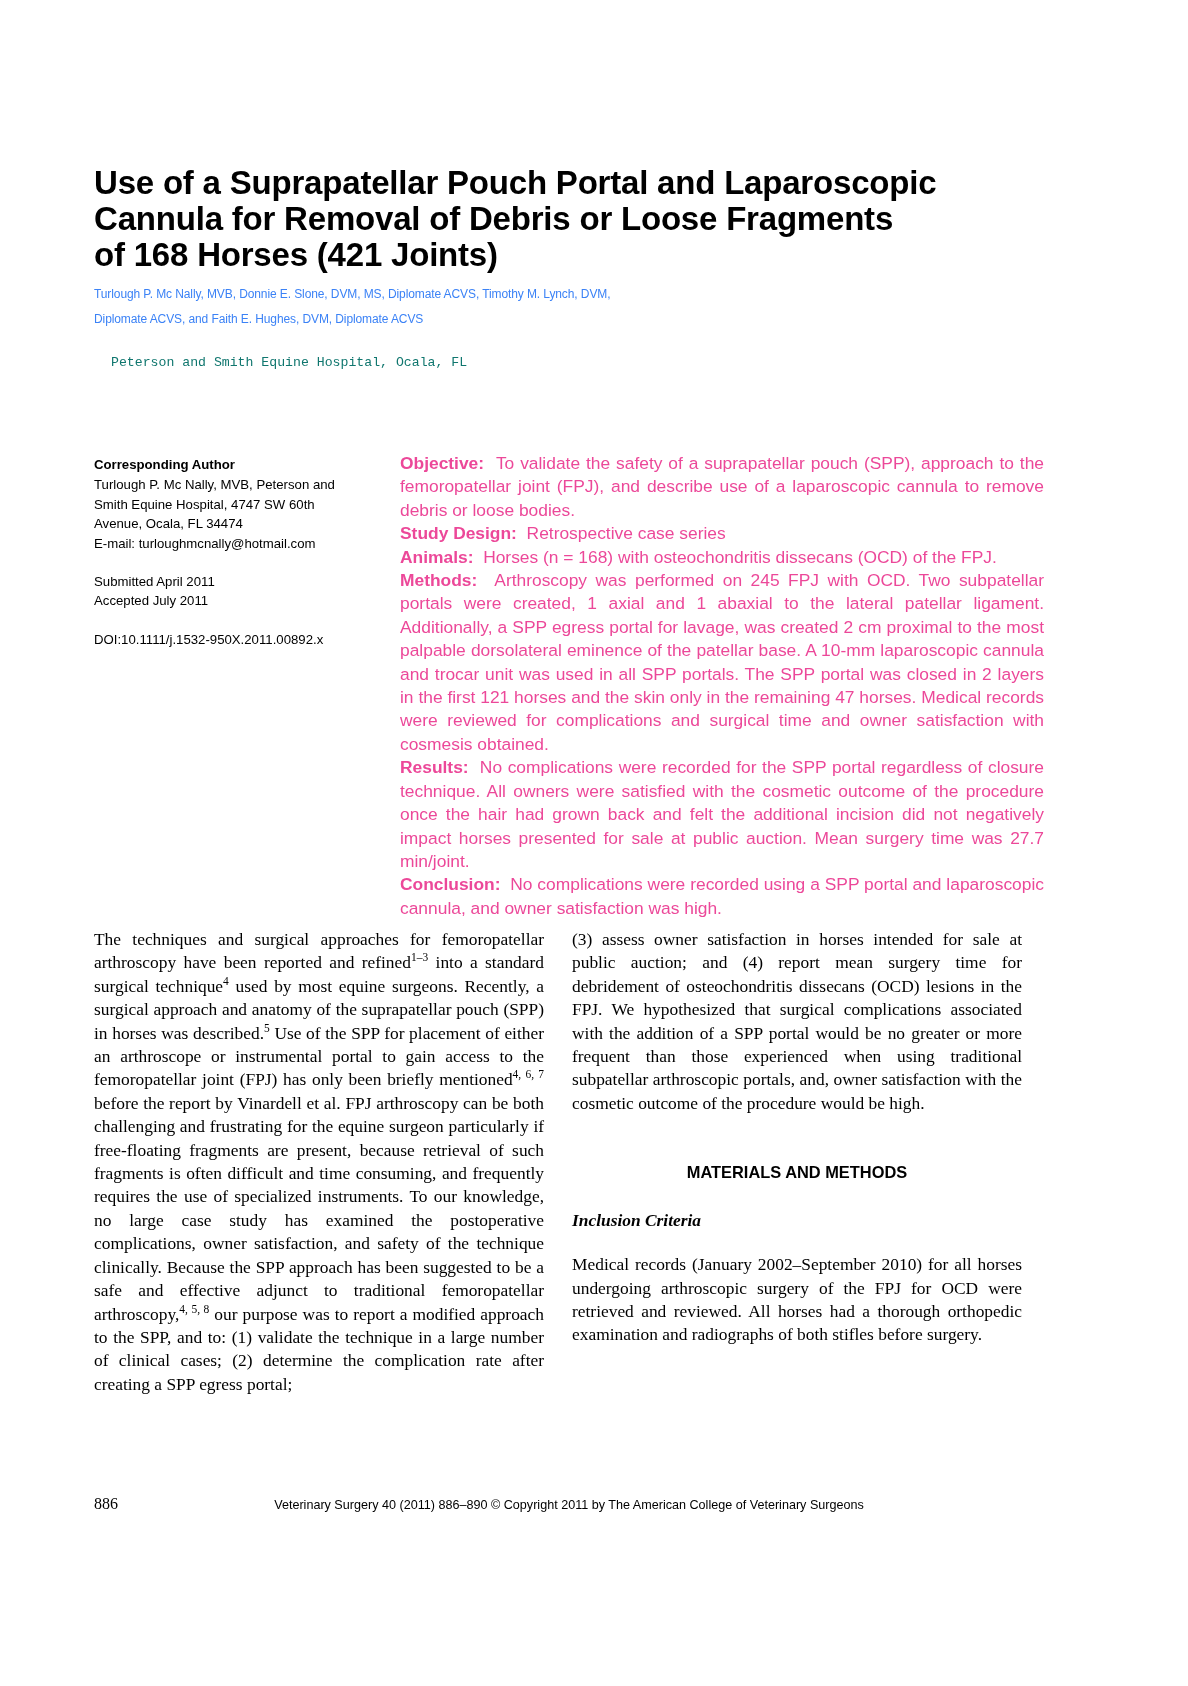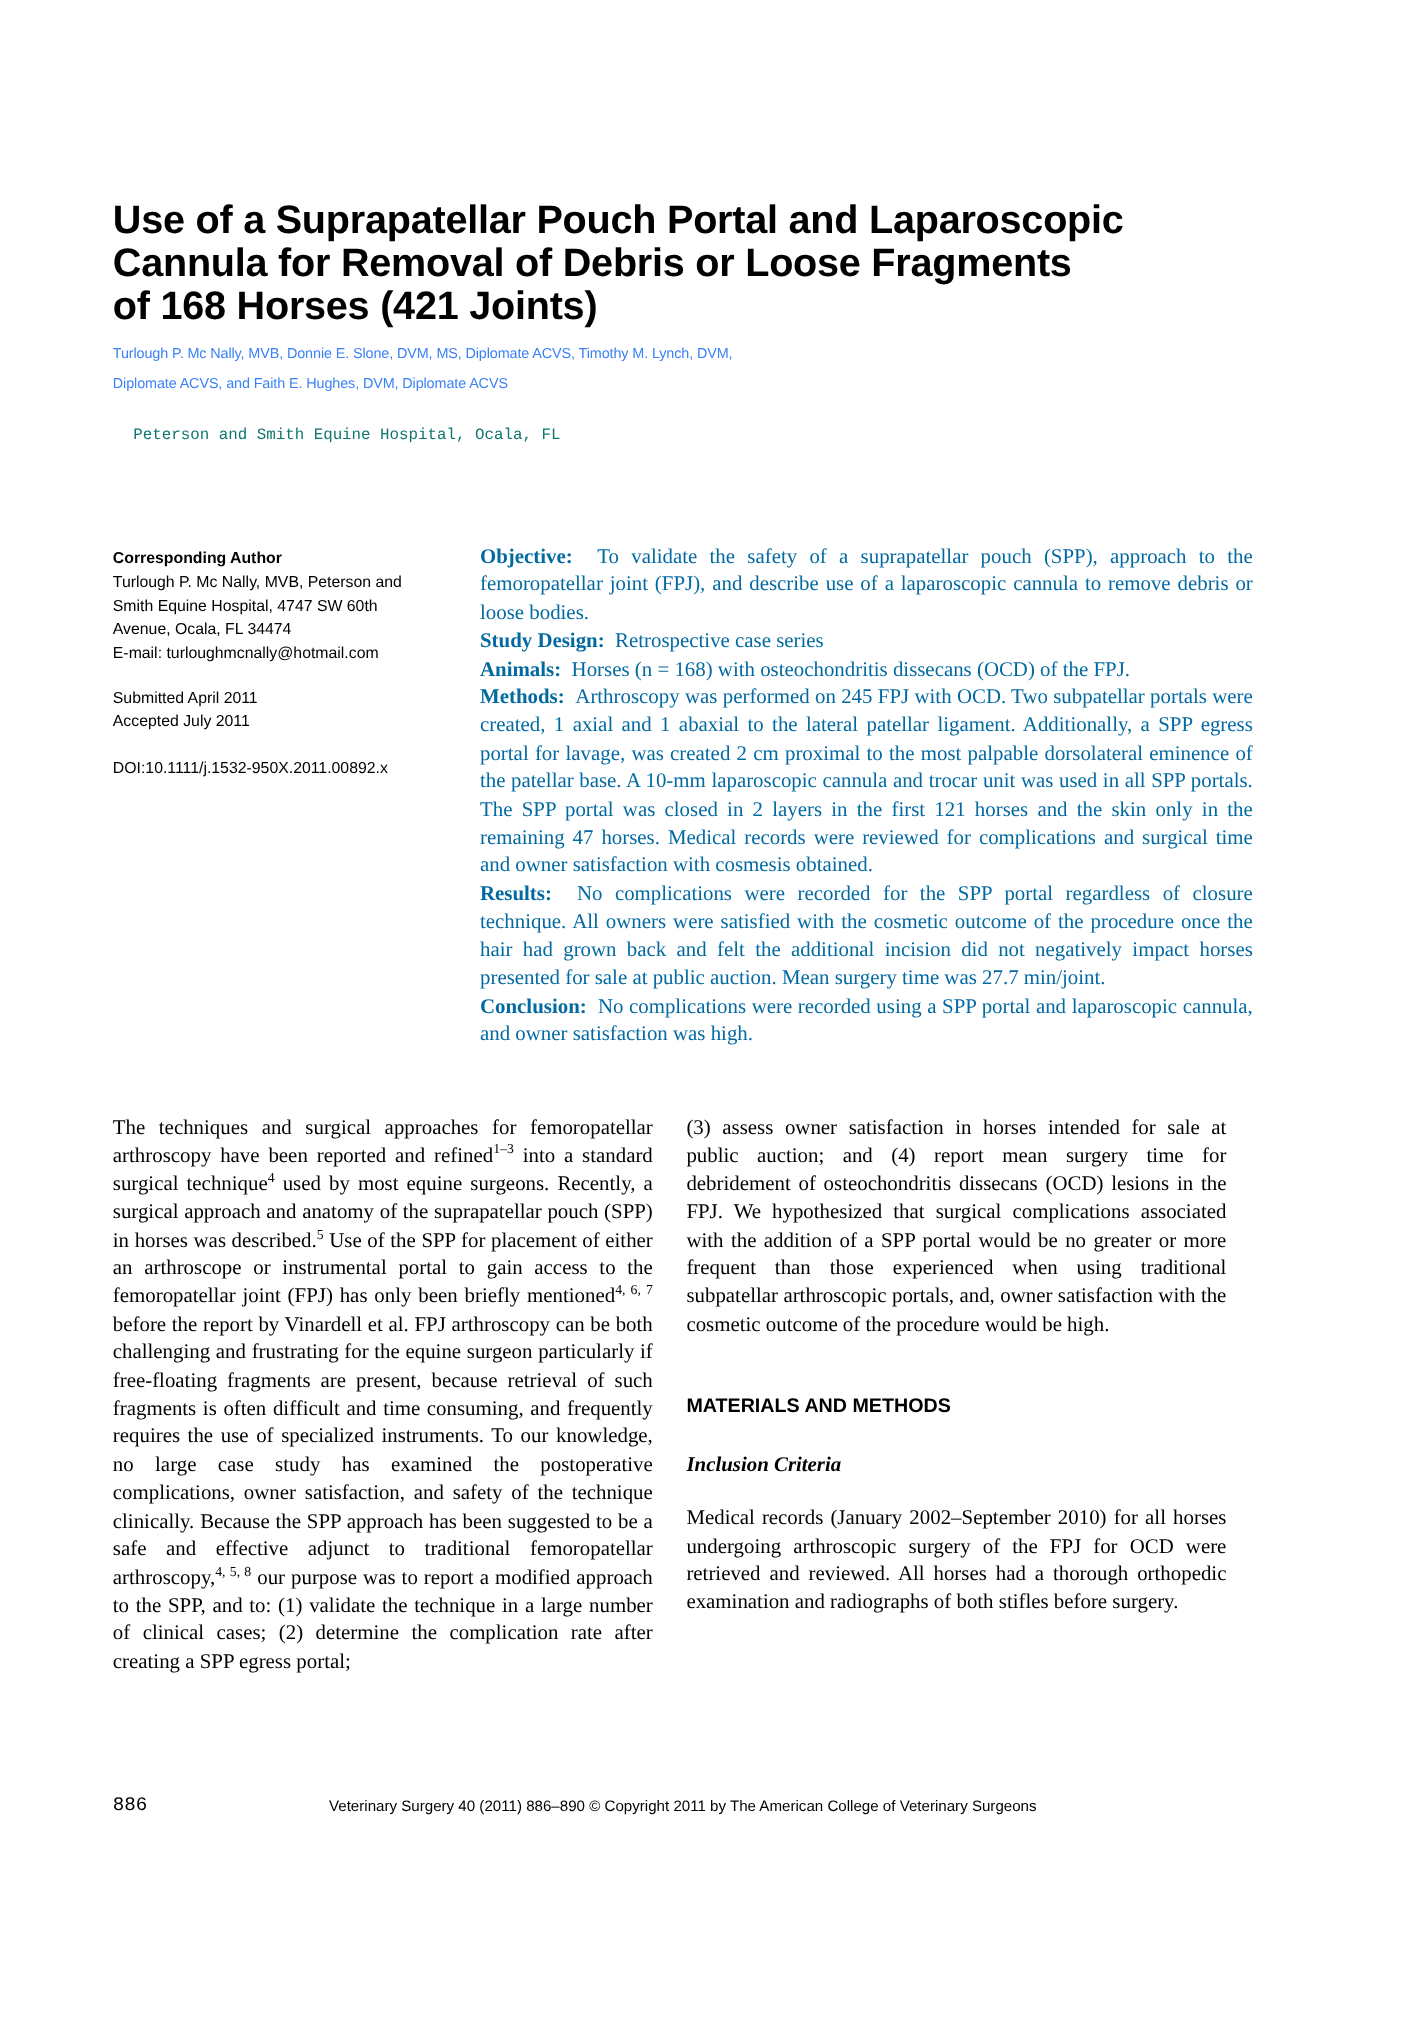--- a/index.html
+++ b/index.html
@@ -73,24 +73,24 @@
   .meta-block { margin: 0; }
   .meta-block .mline { display: block; }
   .meta-gap { height: 19px; }
 
   
   .abstract {
     position: absolute;
     left: 400px;
     top: 452px;
     width: 644px;
-    font-family: Liberation Serif, serif;
+    font-family: Liberation Sans, sans-serif;
     font-size: 17.4px;
     line-height: 23.4px;
-    color: #0369a1;
+    color: #ec4899;
     text-align: justify;
     text-justify: inter-word;
   }
   .abstract p {
     margin: 0;
   }
   .abstract .lbl {
     font-weight: bold;
   }
   .abstract .lbl::after {
@@ -126,21 +126,21 @@
     line-height: 0;
   }
 
   .section-head {
     font-family: "Liberation Sans", sans-serif;
     font-weight: bold;
     font-size: 16.4px;
     line-height: 22px;
     color: #000000;
     margin: 46px 0 0 0;
-    text-align: left;
+    text-align: center;
   }
   .subsection-head {
     font-family: "Liberation Serif", serif;
     font-style: italic;
     font-size: 17.4px;
     line-height: 22px;
     color: #000000;
     margin: 26px 0 4px 0;
     text-align: left;
   }
@@ -153,21 +153,21 @@
     position: absolute;
     left: 94px;
     top: 1495px;
     width: 950px;
     height: 24px;
   }
   .page-number {
     position: absolute;
     left: 0;
     top: 0;
-    font-family: Liberation Mono, monospace;
+    font-family: Liberation Serif, serif;
     font-size: 16px;
     color: #000000;
   }
   .copyright {
     position: absolute;
     left: 0;
     top: 3px;
     width: 950px;
     text-align: center;
     font-family: "Liberation Sans", sans-serif;

